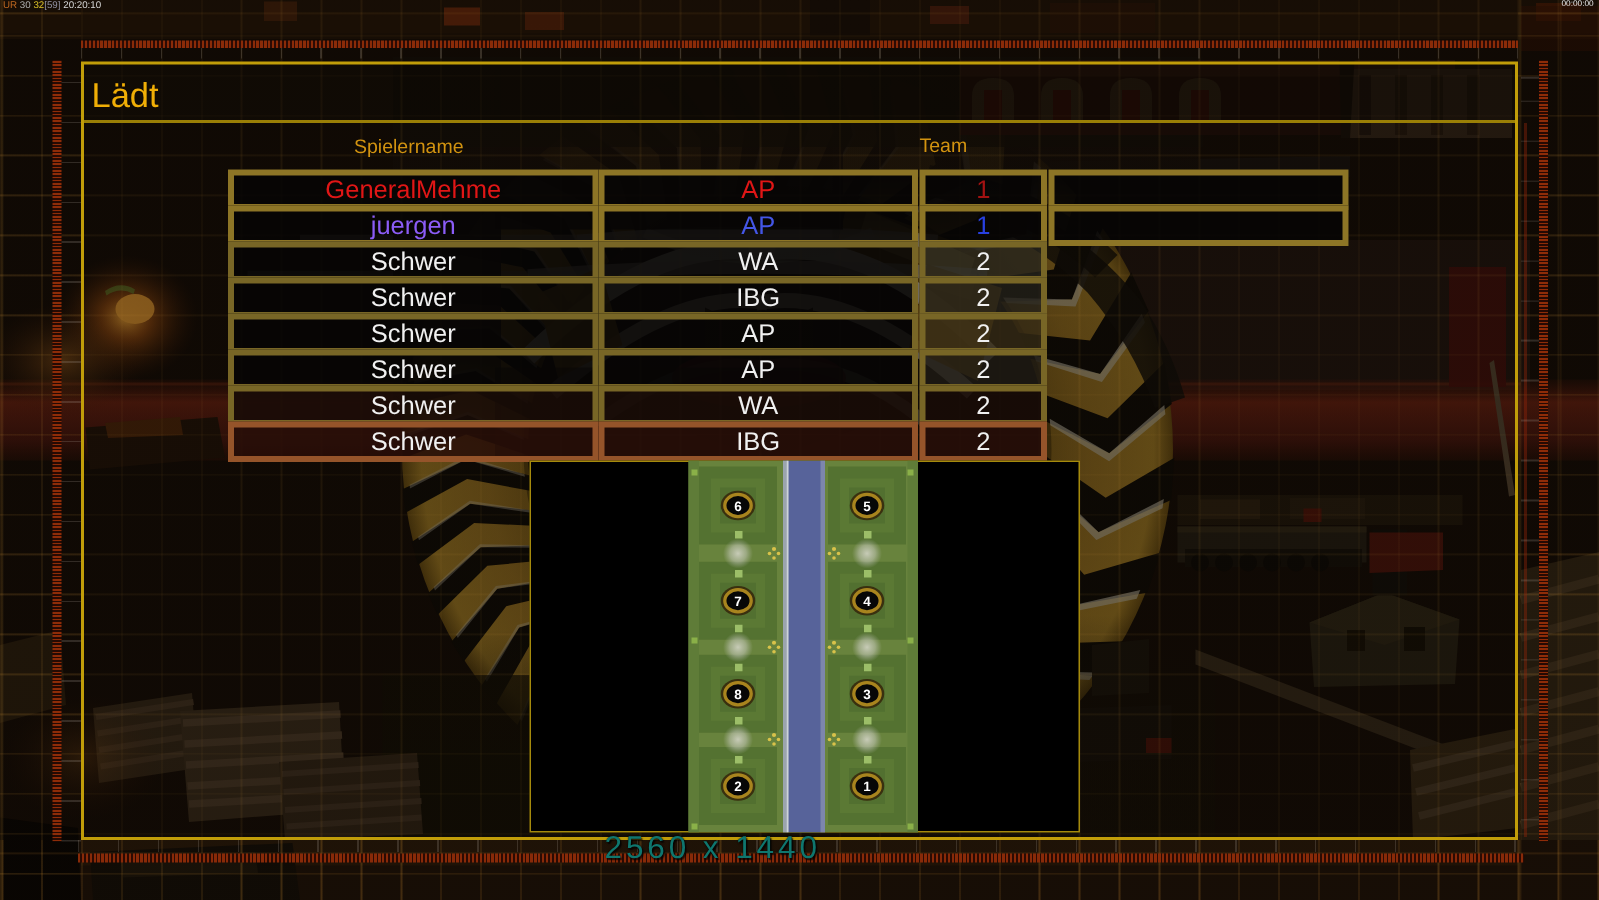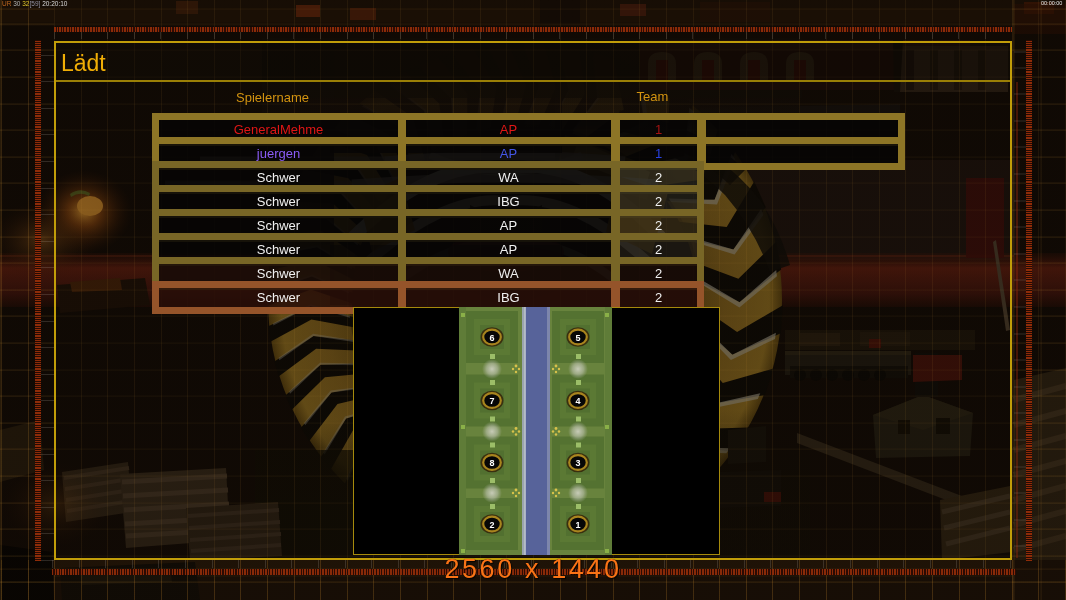--- a/index.html
+++ b/index.html
@@ -1,20 +1,20 @@
 <!DOCTYPE html>
 <html><head>
 <meta charset="utf-8">
 <style>
   html,body{margin:0;padding:0;background:#000;}
   #stage{position:relative;width:1066px;height:600px;overflow:hidden;
     background:#160d06;font-family:"Liberation Sans",sans-serif;}
   .abs{position:absolute;}
-  .rowbox{height:19px;border:7px solid #fdba74;background:rgba(6,5,5,0.86);
-    font-size:13px;line-height:19px;text-align:center;}
+  .rowbox{height:19px;border:4px solid #fdba74;background:rgba(6,5,5,0.86);
+    font-size:17px;line-height:19px;text-align:center;}
 </style>
 </head>
 <body>
 <div id="stage">
 
 <svg class="abs" id="bgsvg" width="1066" height="600" viewBox="0 0 1066 600" style="left:0;top:0">
 <defs>
   <radialGradient id="expl1" cx="50%" cy="50%" r="50%">
     <stop offset="0%" stop-color="#ffb13a" stop-opacity="0.95"></stop>
     <stop offset="35%" stop-color="#d06916" stop-opacity="0.6"></stop>
@@ -332,21 +332,21 @@
 <div class="abs" style="left:54px;top:41px;width:954px;height:515px;
   border:2px solid #c19d09;"></div>
 
 <div class="abs" style="left:56px;top:80px;width:954px;height:2px;background:#9a7f06;"></div>
 
 <div class="abs" style="left:61px;top:50px;font-size:23px;color:#f0ae06;">Lädt</div>
 
 <div class="abs" style="left:152px;top:90px;width:241px;text-align:center;font-size:13px;color:#d29310;">Spielername</div>
 
 
-<div class="abs" style="left:613px;top:89px;width:79px;text-align:center;font-size:13px;color:#d29310;">Team</div>
+<div class="abs" style="left:613px;top:89px;width:79px;text-align:left;font-size:13px;color:#d29310;">Team</div>
 
 
 <div class="abs rowbox" style="left:152px;top:112.5px;width:239px;border-color:#8d7526;color:#e01616;">GeneralMehme</div>
 
 <div class="abs rowbox" style="left:399px;top:112.5px;width:205px;border-color:#8d7526;color:#e01616;">AP</div>
 
 <div class="abs rowbox" style="left:613px;top:112.5px;width:77px;border-color:#8d7526;color:#a31212;">1</div>
 
 <div class="abs rowbox" style="left:699px;top:112.5px;width:192px;border-color:#8d7526;"></div>
 
@@ -519,20 +519,20 @@
 <ellipse cx="225" cy="93.5" rx="8.8" ry="7.4" fill="#070707" stroke="#a8841e" stroke-width="2.2"></ellipse>
 <text x="225" y="97.1" font-family="Liberation Sans,sans-serif" font-size="9" font-weight="bold" fill="#ffffff" text-anchor="middle">4</text>
 <ellipse cx="225" cy="155.5" rx="11.5" ry="9.8" fill="#39300f"></ellipse>
 <ellipse cx="225" cy="155.5" rx="8.8" ry="7.4" fill="#070707" stroke="#a8841e" stroke-width="2.2"></ellipse>
 <text x="225" y="159.1" font-family="Liberation Sans,sans-serif" font-size="9" font-weight="bold" fill="#ffffff" text-anchor="middle">3</text>
 <ellipse cx="225" cy="217" rx="11.5" ry="9.8" fill="#39300f"></ellipse>
 <ellipse cx="225" cy="217" rx="8.8" ry="7.4" fill="#070707" stroke="#a8841e" stroke-width="2.2"></ellipse>
 <text x="225" y="220.6" font-family="Liberation Sans,sans-serif" font-size="9" font-weight="bold" fill="#ffffff" text-anchor="middle">1</text>
 </svg>
 
-<div class="abs" style="left:403px;top:553.5px;width:260px;text-align:center;font-size:27px;letter-spacing:2.6px;color:#f97316;text-shadow:1px 1px 1px rgba(0,0,0,0.8),0 0 1px #000;">2560 x 1440</div>
+<div class="abs" style="left:403px;top:553.5px;width:260px;font-size:21px;letter-spacing:2.6px;color:#0f766e;text-shadow:1px 1px 1px rgba(0,0,0,0.8),0 0 1px #000;">2560 x 1440</div>
 
 <div class="abs" style="left:2px;top:0px;font-size:6.5px;letter-spacing:0px;color:#eee;">
 <span style="color:#c06820">UR</span> <span style="color:#b0b0b0">30</span> <span style="color:#ddc428">32</span><span style="color:#9090a0">[59]</span> <span style="color:#d8d8d8">20:20:10</span></div>
 
 <div class="abs" style="left:1041px;top:0px;font-size:5.5px;color:#e8e8e8;">00:00:00</div>
 
 </div>
 
 </body></html>

